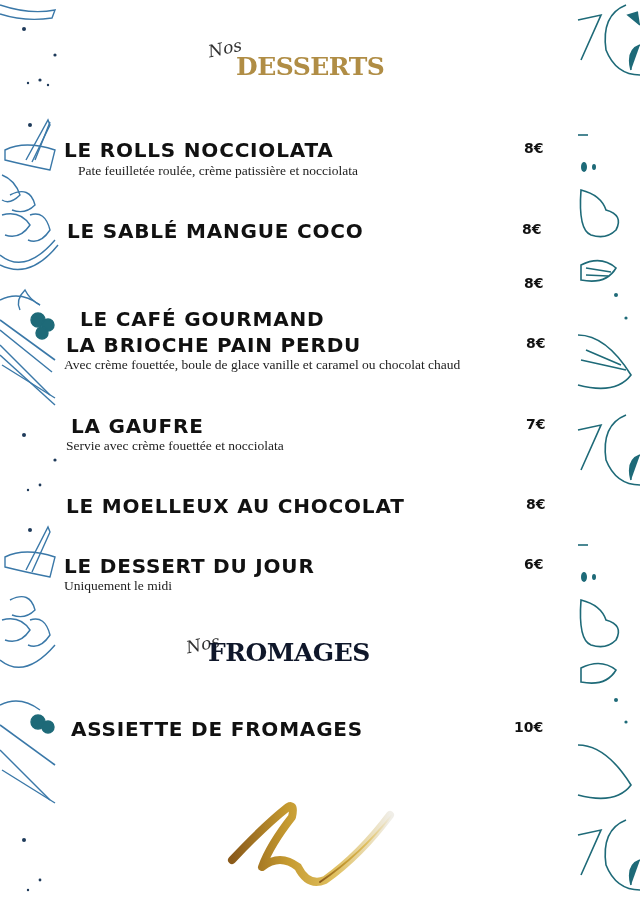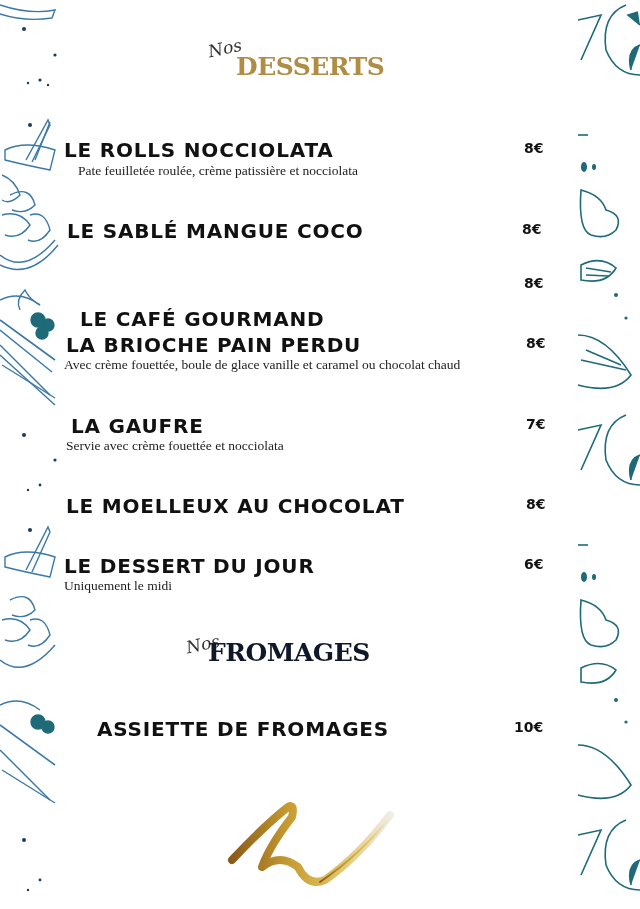--- a/index.html
+++ b/index.html
@@ -165,21 +165,21 @@
   <span class="price" style="left:524px;top:556px;">6€</span>
   <span class="desc" style="left:64px;top:577px;">Uniquement le midi</span>
 </div>
 
 <div class="section-title" style="top:630px;height:50px;">
   <span class="nos" style="left:186px;top:4px;">Nos</span>
   <span class="big" style="left:208px;top:8px;color:#0f172a;">FROMAGES</span>
 </div>
 
 <div class="item">
-  <span class="name" style="left:71px;top:717px;margin-left:26px;">ASSIETTE DE FROMAGES</span>
+  <span class="name" style="left:71px;top:717px;">ASSIETTE DE FROMAGES</span>
   <span class="price" style="left:514px;top:719px;text-align:right;">10€</span>
 </div>
 
 <svg style="position:absolute;left:210px;top:795px;" width="200" height="105" viewBox="0 0 200 105">
   <defs>
     <linearGradient id="goldgrad" x1="0" y1="0" x2="1" y2="0">
       <stop offset="0" stop-color="#8a5a1a"></stop>
       <stop offset="0.35" stop-color="#c59a30"></stop>
       <stop offset="0.65" stop-color="#e0c060"></stop>
       <stop offset="1" stop-color="#f0eee8"></stop>

